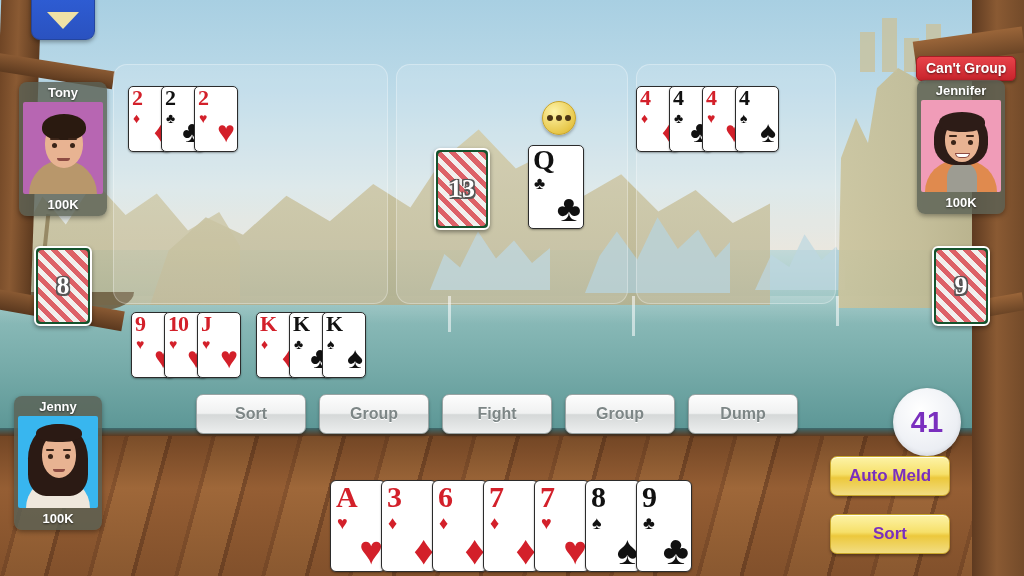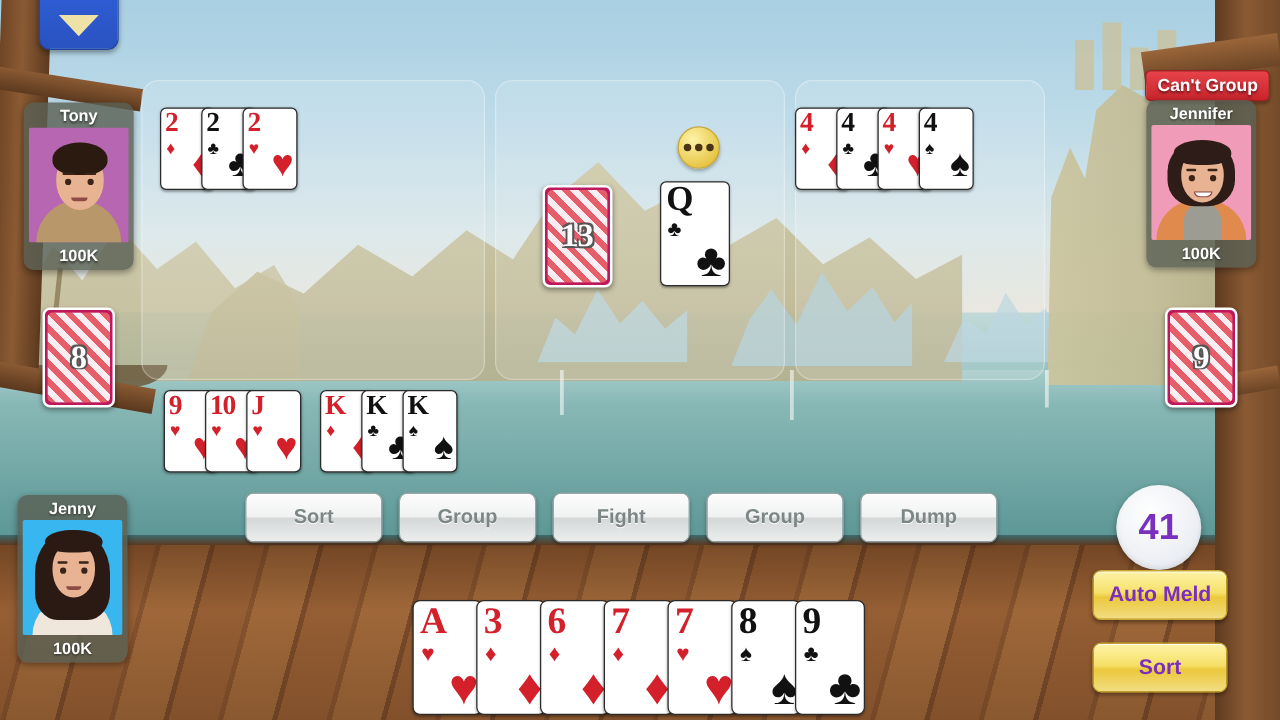--- a/index.html
+++ b/index.html
@@ -185,21 +185,21 @@
   .card.big .pip-big { font-size: 37px; }
 
   .card.hand { width: 56px; height: 92px; border-radius: 6px; }
   .card.hand .rank { font-size: 30px; line-height: 34px; left: 5px; top: -1px; }
   .card.hand .pip-sm { font-size: 18px; top: 35px; left: 6px; }
   .card.hand .pip-big { font-size: 40px; right: 2px; bottom: 6px; }
 
   
   .card-back {
     position: absolute;
-    background: #be185d;
+    background: #14532d;
     border: 2px solid #ffffff;
     border-radius: 6px;
     box-shadow: 0 2px 4px rgba(0,0,0,.4);
     overflow: hidden;
     display: flex; align-items: center; justify-content: center;
   }
   .card-back::before {
     content:""; position: absolute; left:2px; top:2px; right:2px; bottom:2px;
     border-radius: 4px;
     background:
@@ -289,21 +289,21 @@
   .score-circle {
     position: absolute; left: 893px; top: 388px;
     width: 68px; height: 68px; border-radius: 50%;
     background: radial-gradient(circle at 40% 32%, #ffffff, #e9ecf2 75%, #cdd3dd);
     box-shadow: 0 2px 5px rgba(0,0,0,.35), inset 0 -2px 4px rgba(0,0,0,.08);
     display: flex; align-items: center; justify-content: center;
     color: #7a2fbe; font-size: 29px; font-weight: bold;
     font-family: "Liberation Sans", sans-serif;
   }
   .btn-yellow {
-    position: absolute; left: 874px; width: 108px; height: 40px;
+    position: absolute; left: 830px; width: 120px; height: 40px;
     border-radius: 7px;
     border: 1px solid #c9a72b;
     background: linear-gradient(to bottom, #fdf3a7 0%, #f6e06a 45%, #ecc83c 55%, #f2dd82 100%);
     box-shadow: 0 2px 3px rgba(0,0,0,.35), inset 0 1px 0 rgba(255,255,255,.8);
     color: #7a2fbe; font-weight: bold; font-size: 17px;
     display: flex; align-items: center; justify-content: center;
     cursor: pointer;
   }
   #btn-automeld { top: 456px; }
   #btn-sort     { top: 514px; }

